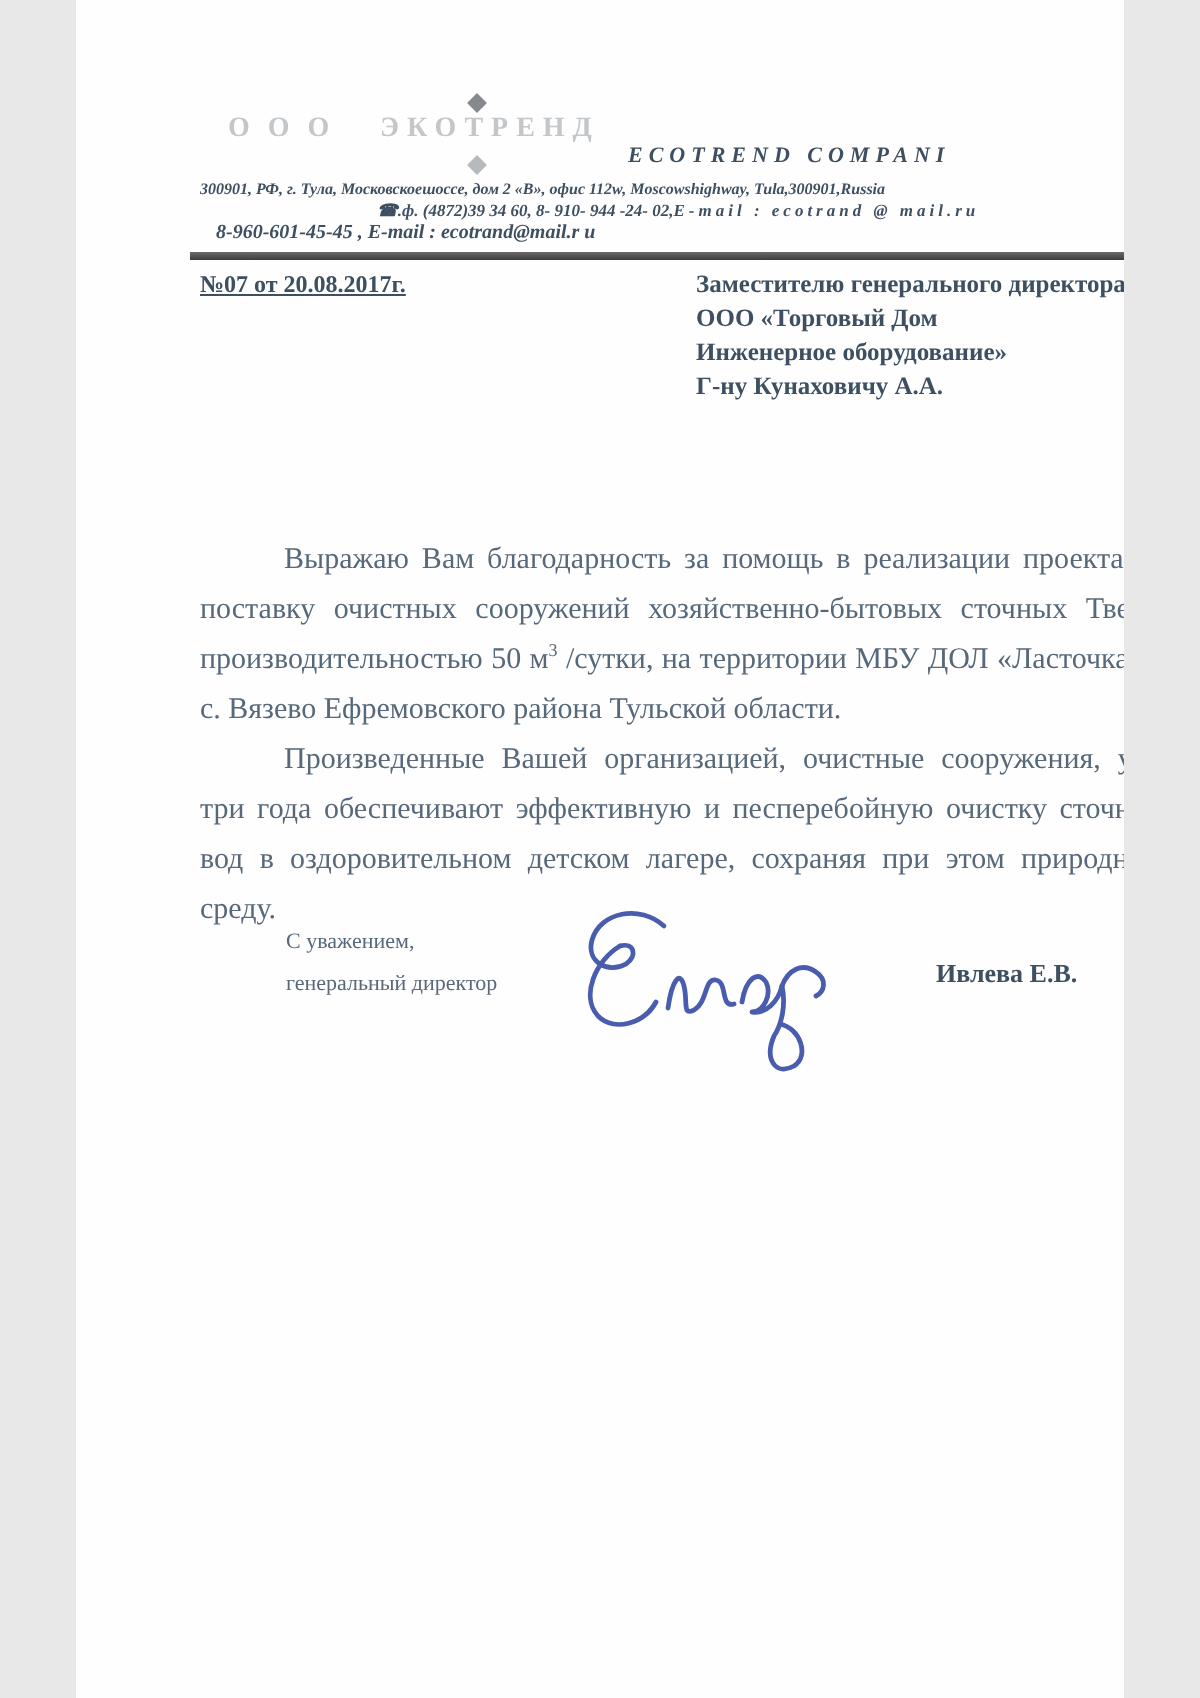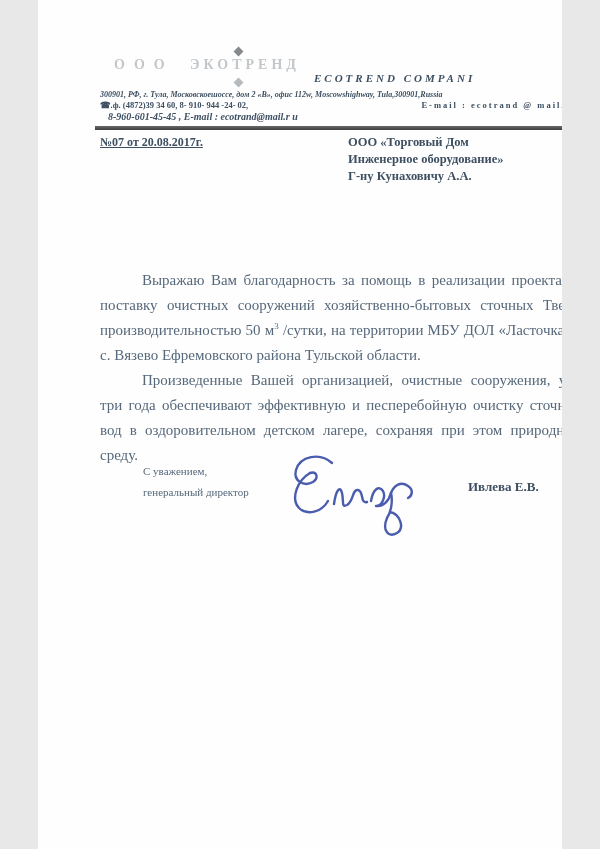--- a/index.html
+++ b/index.html
@@ -31,22 +31,22 @@
     font-size:11px;font-weight:bold;font-style:italic;
     letter-spacing:3px;color:#3d4f61;white-space:nowrap;
   }
   .addr{
     position:absolute;left:62px;top:90px;width:470px;
     font-size:8px;font-weight:bold;font-style:italic;
     color:#3d4f61;white-space:nowrap;
   }
   .phone-row{
     position:absolute;left:62px;top:100px;width:478px;
-    font-size:8.5px;font-weight:bold;color:#3d4f61;
-    display:flex;justify-content:space-between;white-space:nowrap;
+    font-size:8.5px;font-weight:bold;font-style:italic;color:#3d4f61;
+    display:flex;justify-content:center;white-space:nowrap;
   }
   .email-right{letter-spacing:2px;}
   .phone2{
     position:absolute;left:70px;top:111px;
     font-size:10px;font-weight:bold;font-style:italic;color:#3d4f61;white-space:nowrap;
   }
   .rule{
     position:absolute;left:57px;top:126px;width:489px;height:4px;
     background:linear-gradient(#6a6a6a,#3c3c3c);
   }
@@ -100,20 +100,21 @@
     <span><span>☎</span><span>.ф. (4872)39 34 60,  8- 910- 944 -24- 02,</span></span>
     <span class="email-right">E-mail : ecotrand @ mail.ru</span>
   </div>
   <div class="phone2">8-960-601-45-45 , E-mail : ecotrand@mail.r u</div>
 
   <div class="rule"></div>
 
   <div class="ref">№07 от 20.08.2017г.</div>
 
   <div class="recipient">
+    <div>Заместителю генерального директора</div>
     <div>ООО «Торговый Дом</div>
     <div>Инженерное оборудование»</div>
     <div>Г-ну Кунаховичу А.А.</div>
   </div>
 
 
   <div class="body-text">
     <p><span>Выражаю Вам благодарность за помощь в реализации проекта на поставку очистных сооружений хозяйственно-бытовых сточных Тверь, производительностью 50 м</span><sup>3</sup><span> /сутки, на территории МБУ ДОЛ «Ласточка» в с. Вязево Ефремовского района Тульской области.</span></p>
     <p>Произведенные Вашей организацией, очистные сооружения, уже три года обеспечивают эффективную и песперебойную очистку сточных вод в оздоровительном детском лагере, сохраняя при этом природную среду.</p>
   </div>

